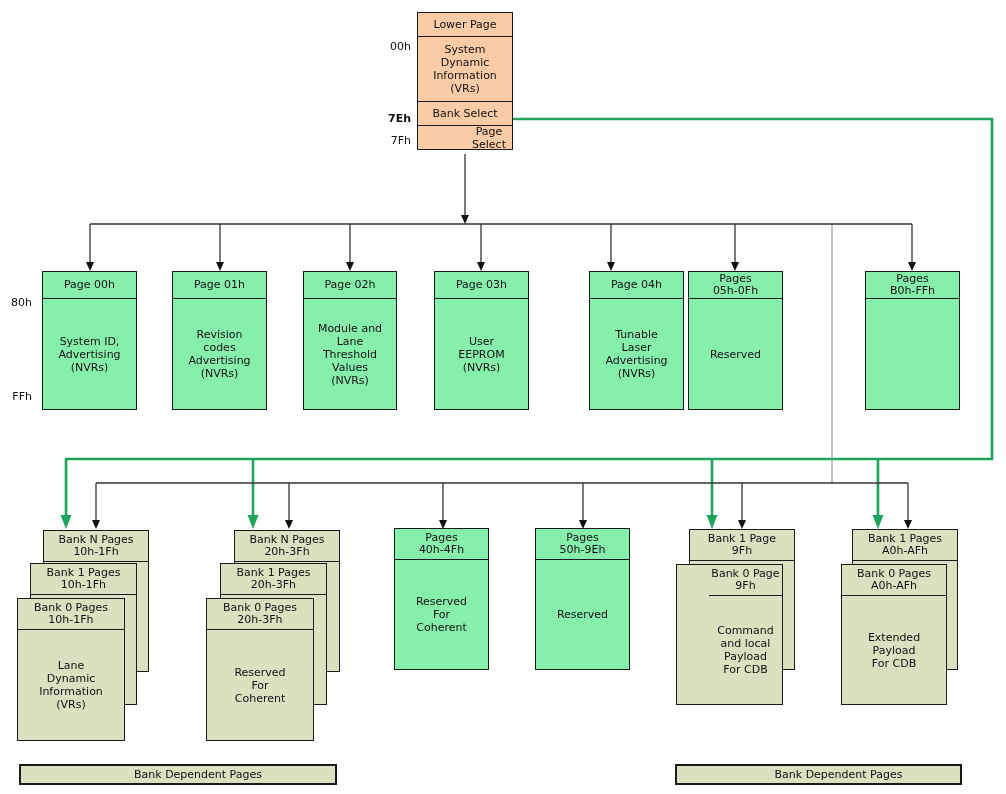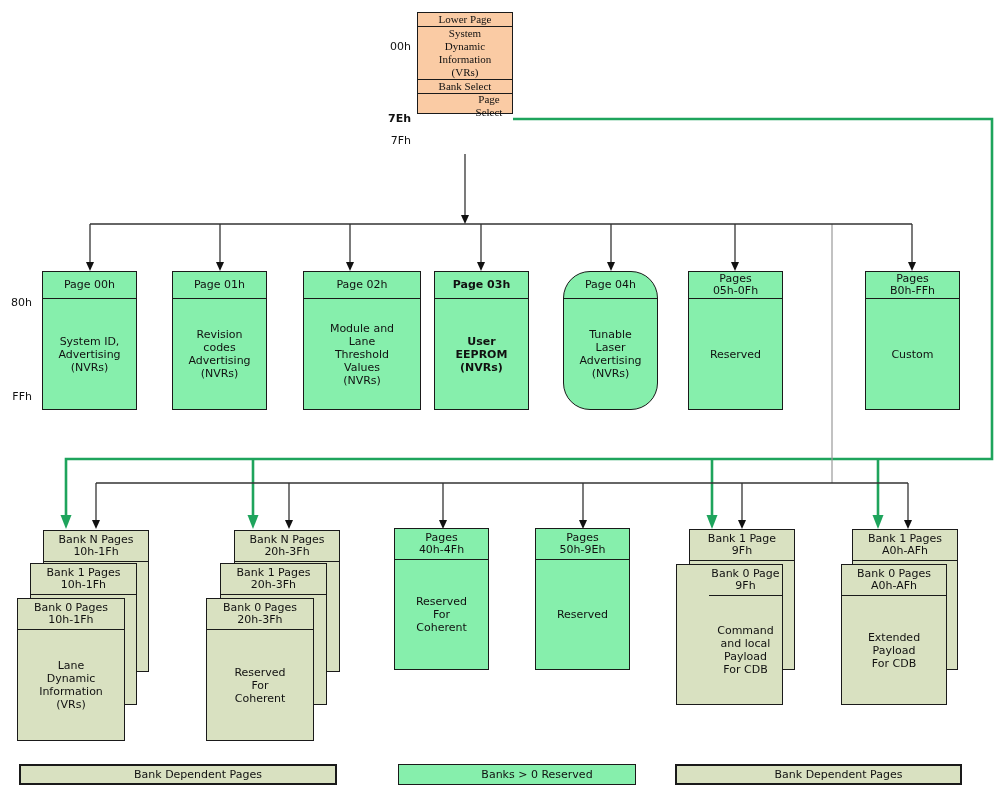--- a/index.html
+++ b/index.html
@@ -81,21 +81,21 @@
       <polygon points="908,262 916,262 912,271"></polygon>
       <polygon points="92,520 100,520 96,529"></polygon>
       <polygon points="285,520 293,520 289,529"></polygon>
       <polygon points="439,520 447,520 443,529"></polygon>
       <polygon points="579,520 587,520 583,529"></polygon>
       <polygon points="738,520 746,520 742,529"></polygon>
       <polygon points="904,520 912,520 908,529"></polygon>
     </g>
   </svg>
 
-  <div class="box orange" style="left:417px;top:12px;width:96px;height:102px;font-family:Liberation Serif, serif;">
+  <div class="box orange" style="left:417px;top:12px;width:96px;height:138px;">
     <div class="row" style="height:24px;">Lower Page</div>
     <div class="row" style="height:67px;">System
 Dynamic
 Information
 (VRs)</div>
     <div class="row" style="height:25px;">Bank Select</div>
     <div class="row" style="height:24px;padding-left:48px;">Page Select</div>
   </div>
   <div class="addr" style="left:381px;top:40px;">00h</div>
   <div class="addr" style="left:381px;top:112px;font-weight:bold;">7Eh</div>
@@ -110,50 +110,49 @@
 Advertising
 (NVRs)</div>
   </div>
   <div class="box blue" style="left:172px;top:271px;width:95px;height:139px;">
     <div class="hdr h27">Page 01h</div>
     <div class="bdy">Revision
 codes
 Advertising
 (NVRs)</div>
   </div>
-  <div class="box blue" style="left:303px;top:271px;width:118px;height:139px;">
+  <div class="box blue" style="left:303px;top:271px;width:94px;height:139px;">
     <div class="hdr h27">Page 02h</div>
     <div class="bdy">Module and
 Lane
 Threshold
 Values
 (NVRs)</div>
   </div>
-  <div class="box blue" style="left:434px;top:271px;width:95px;height:139px;font-weight:bold;">
+  <div class="box blue" style="left:434px;top:271px;width:95px;height:139px;">
     <div class="hdr h27">Page 03h</div>
     <div class="bdy">User
 EEPROM
 (NVRs)</div>
   </div>
-  <div class="box blue" style="left:563px;top:271px;width:95px;height:139px;border-radius:27px;">
+  <div class="box blue" style="left:589px;top:271px;width:95px;height:139px;">
     <div class="hdr h27">Page 04h</div>
     <div class="bdy">Tunable
 Laser
 Advertising
 (NVRs)</div>
   </div>
   <div class="box blue" style="left:688px;top:271px;width:95px;height:139px;">
     <div class="hdr h27">Pages
 05h-0Fh</div>
     <div class="bdy">Reserved</div>
   </div>
   <div class="box blue" style="left:865px;top:271px;width:95px;height:139px;">
     <div class="hdr h27">Pages
 B0h-FFh</div>
-    <div class="bdy">Custom</div>
   </div>
 
   <div class="box greenfill" style="left:43px;top:530px;width:106px;height:142px;">
     <div class="hdr h29">Bank N Pages
 10h-1Fh</div>
   </div>
   <div class="box greenfill" style="left:30px;top:563px;width:107px;height:142px;">
     <div class="hdr h29">Bank 1 Pages
 10h-1Fh</div>
   </div>
@@ -215,16 +214,15 @@
   </div>
   <div class="box greenfill" style="left:841px;top:564px;width:106px;height:141px;">
     <div class="hdr h29">Bank 0 Pages
 A0h-AFh</div>
     <div class="bdy">Extended
 Payload
 For CDB</div>
   </div>
 
   <div class="legend greenfill" style="left:19px;top:764px;width:318px;">Bank Dependent Pages</div>
-  <div class="legend blue" style="left:398px;top:764px;width:238px;">Banks &gt; 0 Reserved</div>
   <div class="legend greenfill" style="left:675px;top:764px;width:287px;">Bank Dependent Pages</div>
 
 </div>
 
 </body></html>

